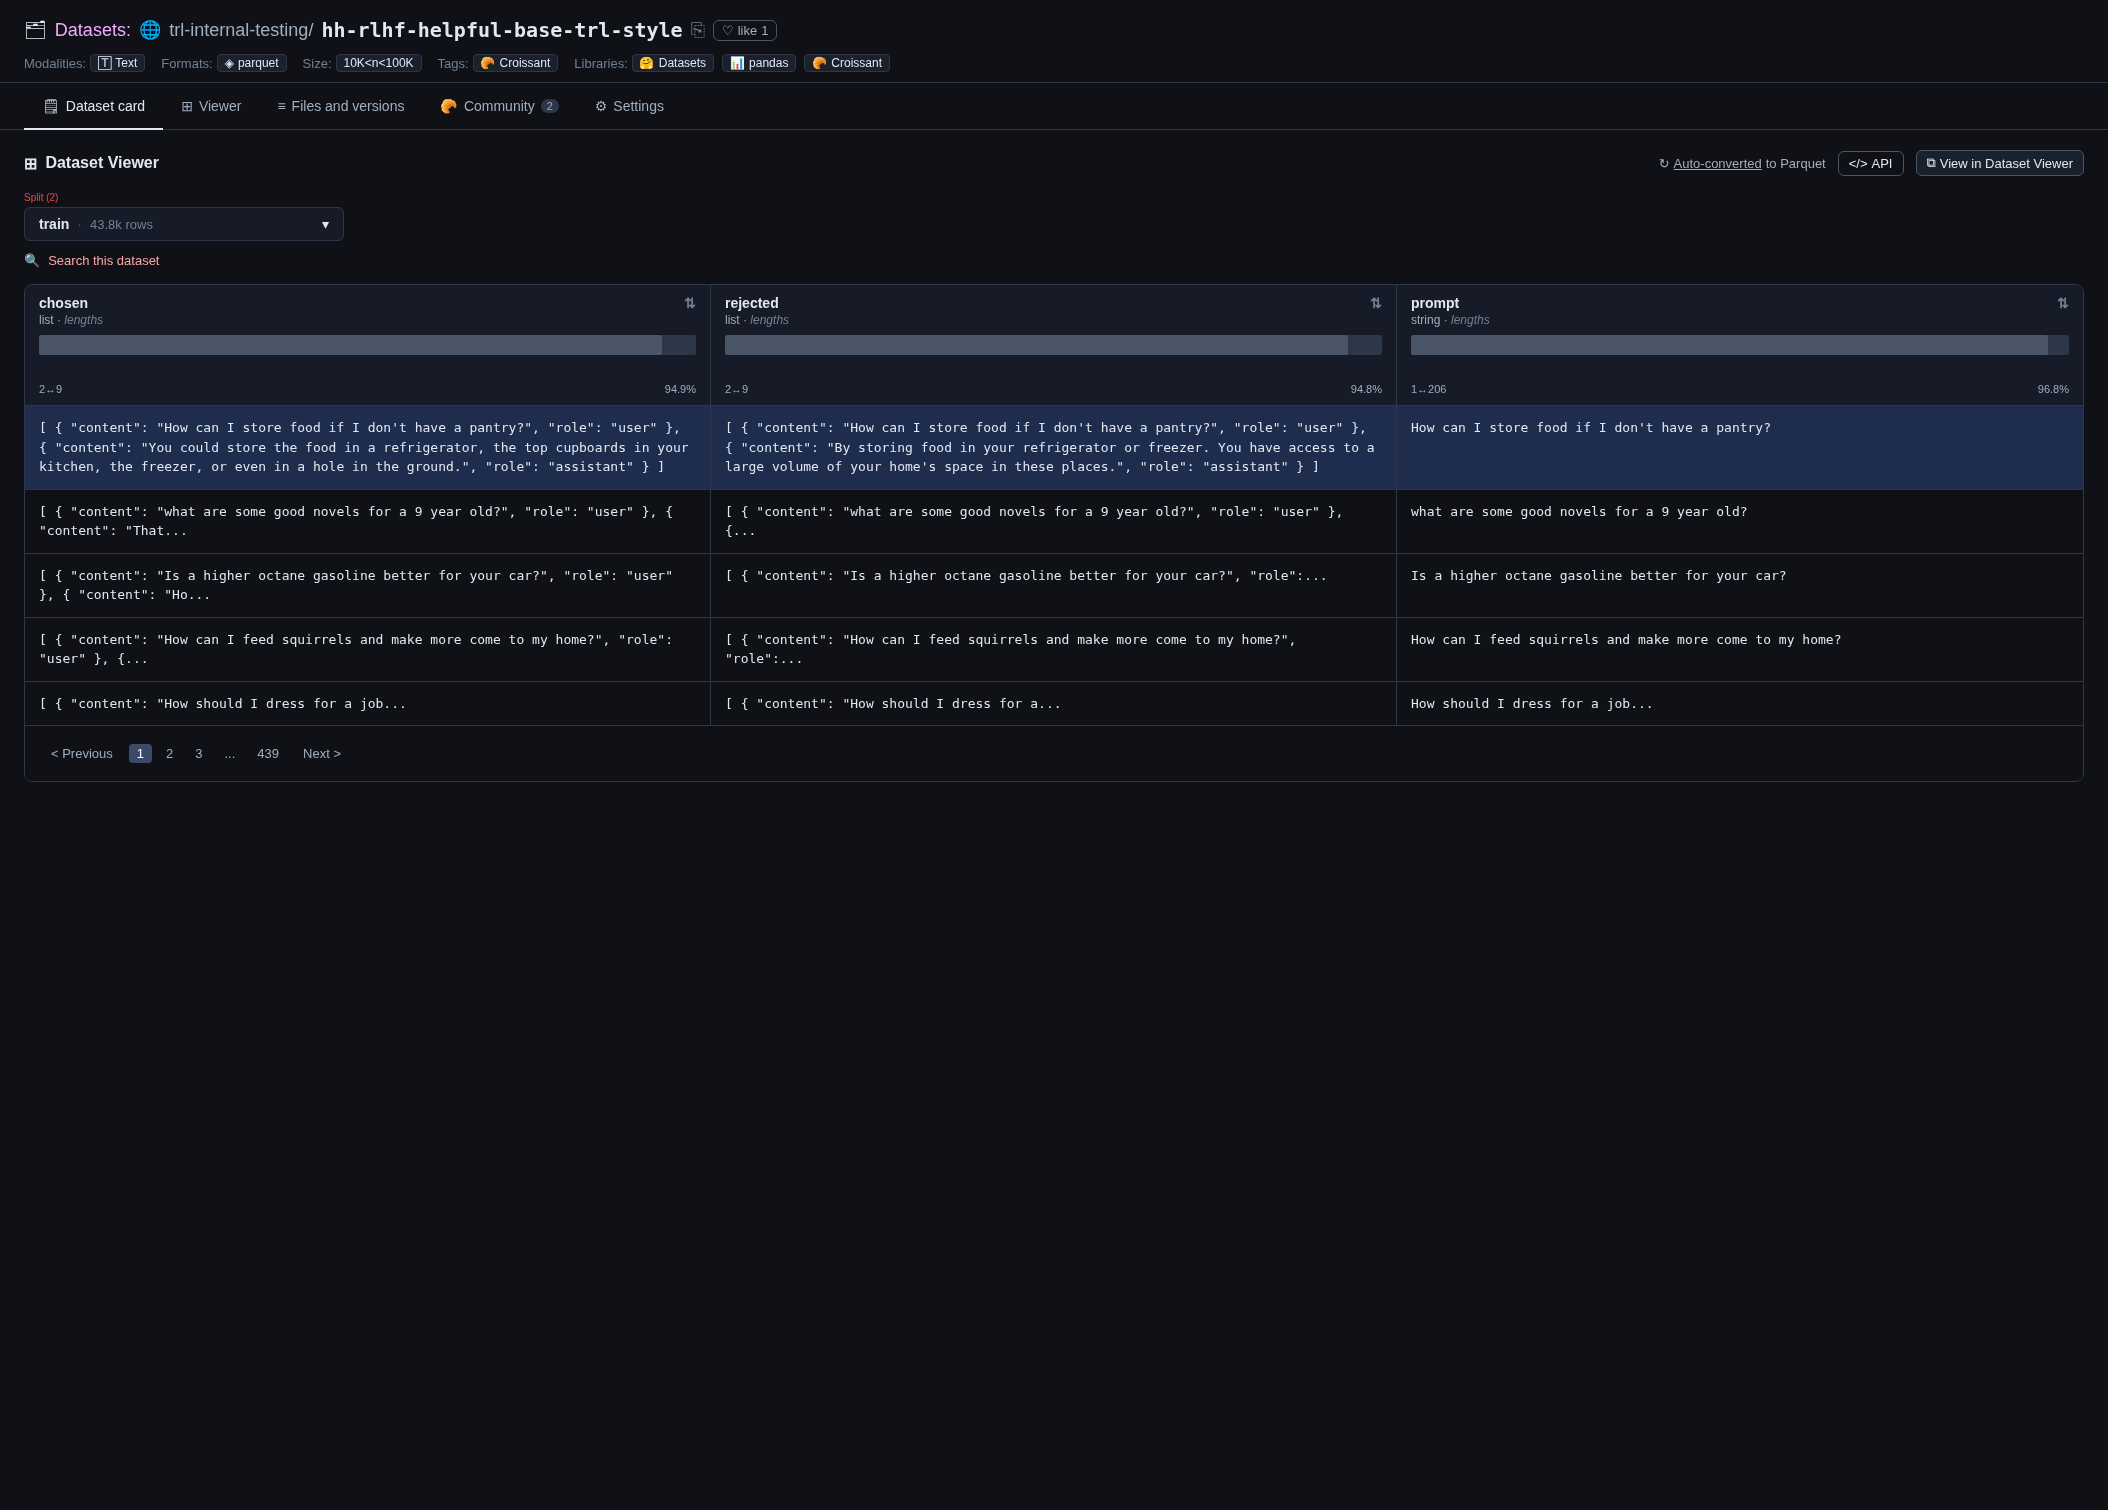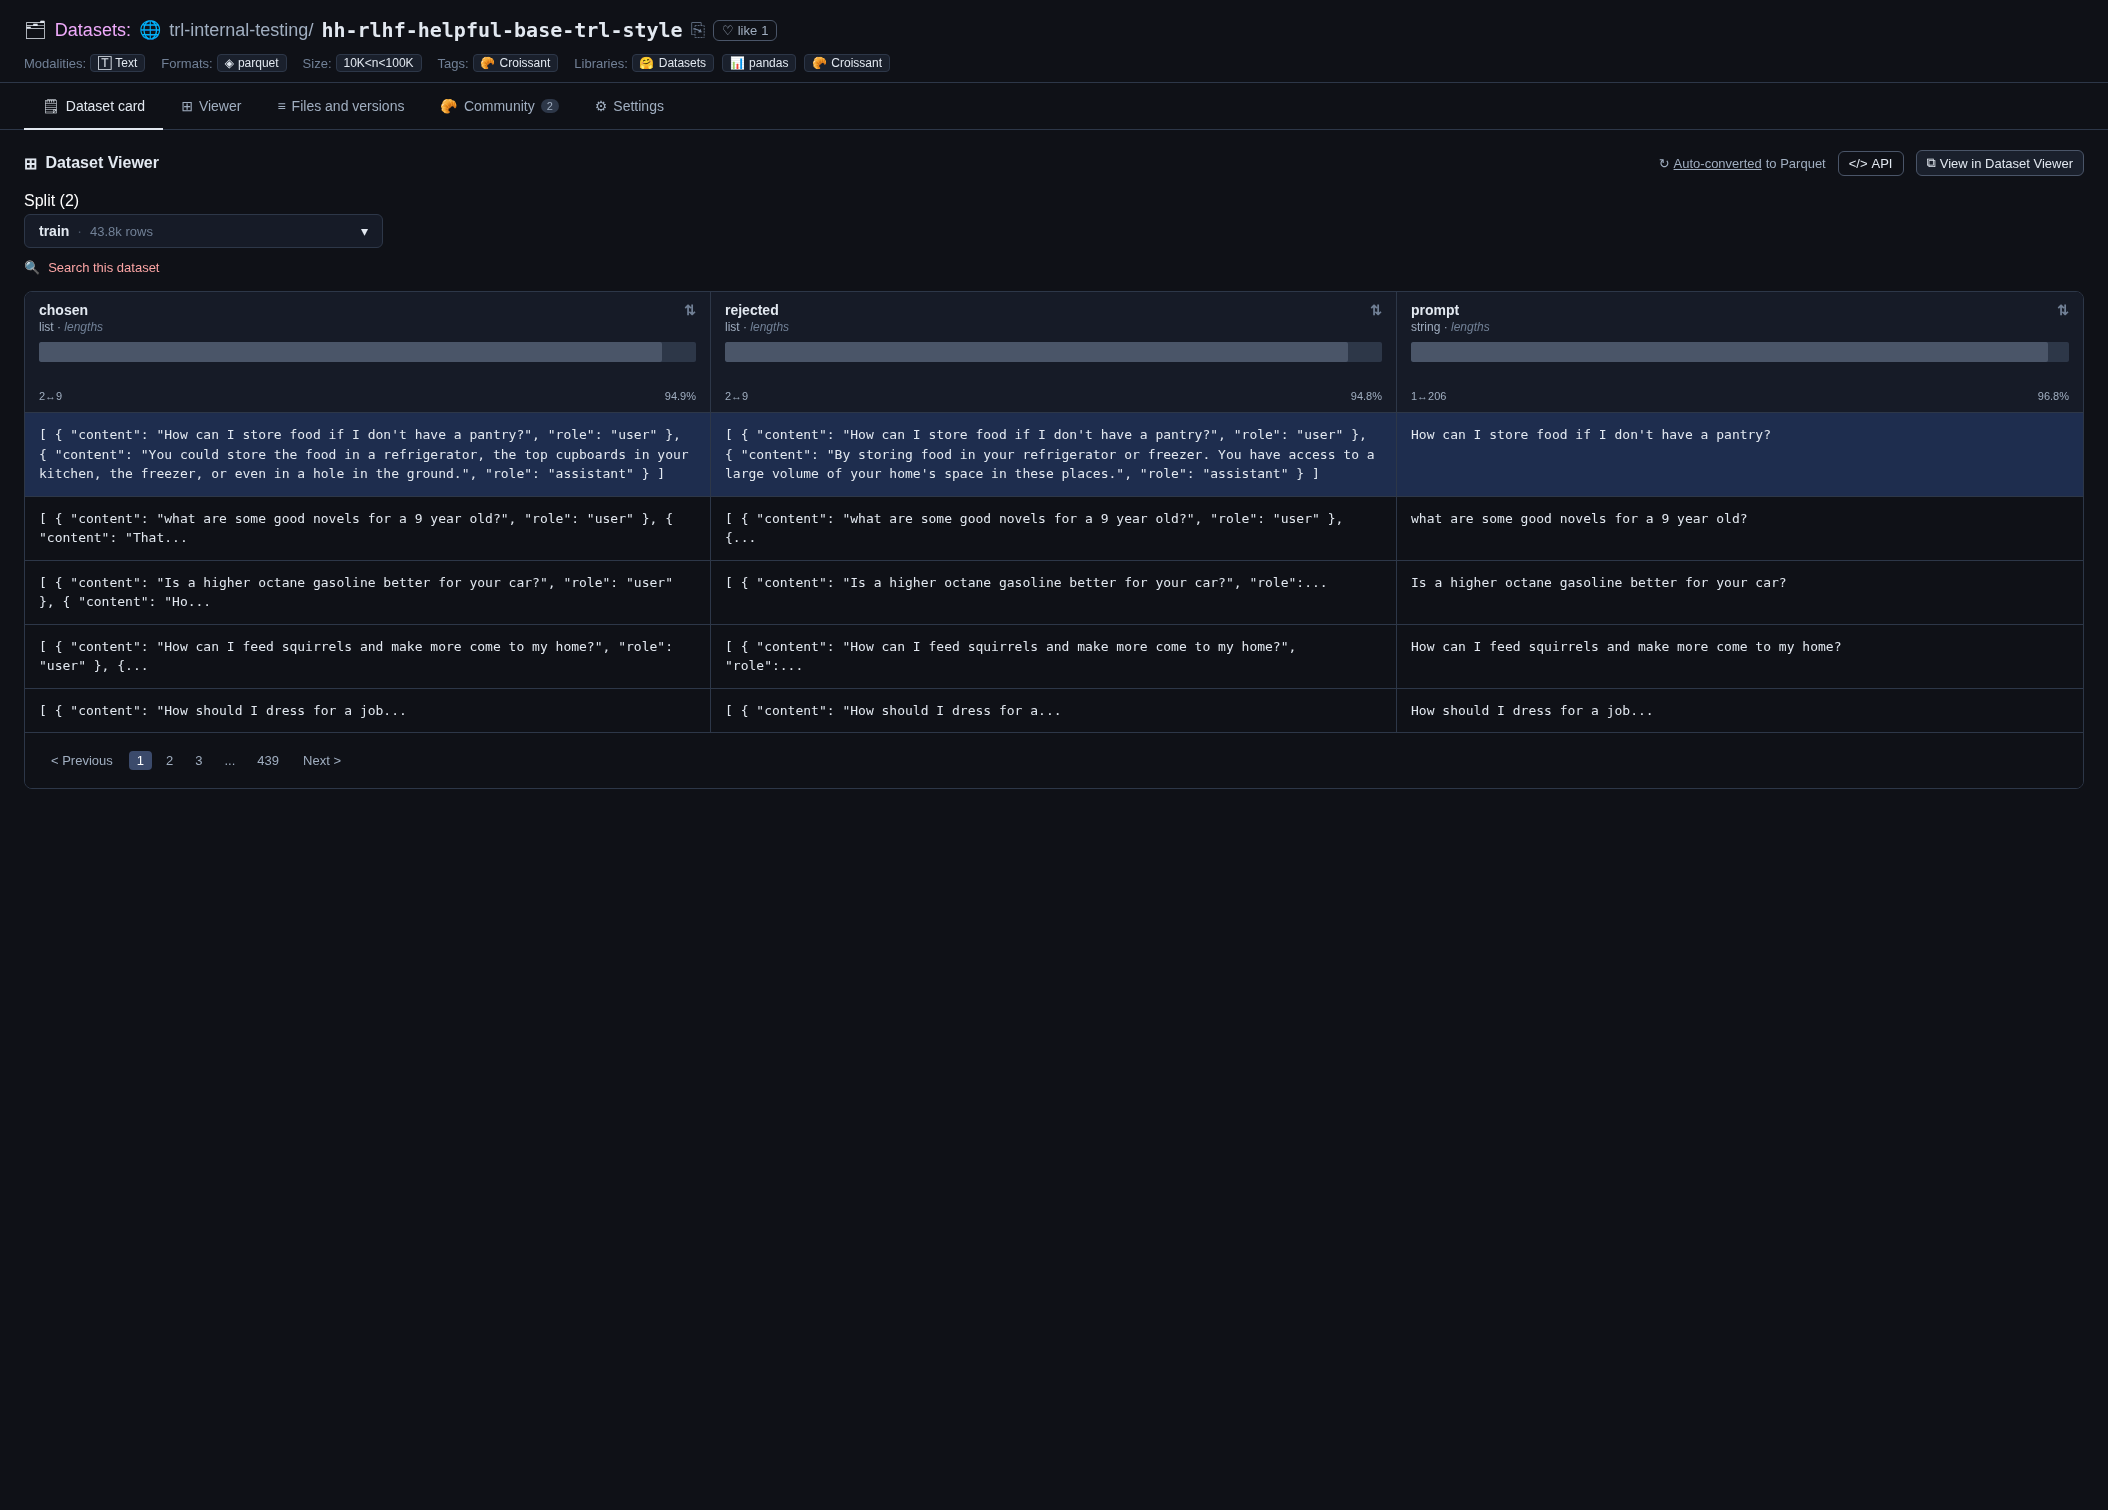--- a/index.html
+++ b/index.html
@@ -154,32 +154,32 @@
       padding: 4px 10px;
       color: #e2e8f0;
       font-size: 13px;
       cursor: pointer;
       background: #1a202c;
     }
     .split-selector {
       margin-bottom: 12px;
     }
     .split-label {
-      font-size: 16px;
-      color: #ffffff;
+      font-size: 10px;
+      color: #ef4444;
       margin-bottom: 4px;
     }
     .split-dropdown {
       display: flex;
       align-items: center;
       justify-content: space-between;
       border: 1px solid #2d3748;
       border-radius: 6px;
       padding: 8px 14px;
-      width: 359px;
+      width: 320px;
       cursor: pointer;
       background: #161b27;
     }
     .split-value {
       display: flex;
       align-items: center;
       gap: 8px;
     }
     .split-name {
       font-weight: 600;

